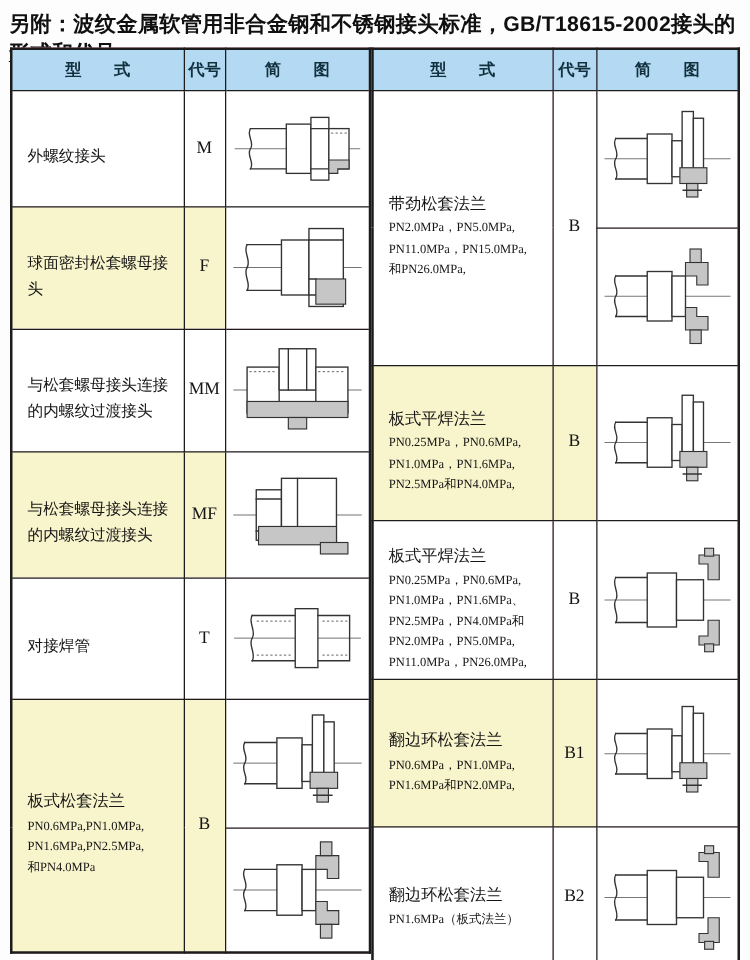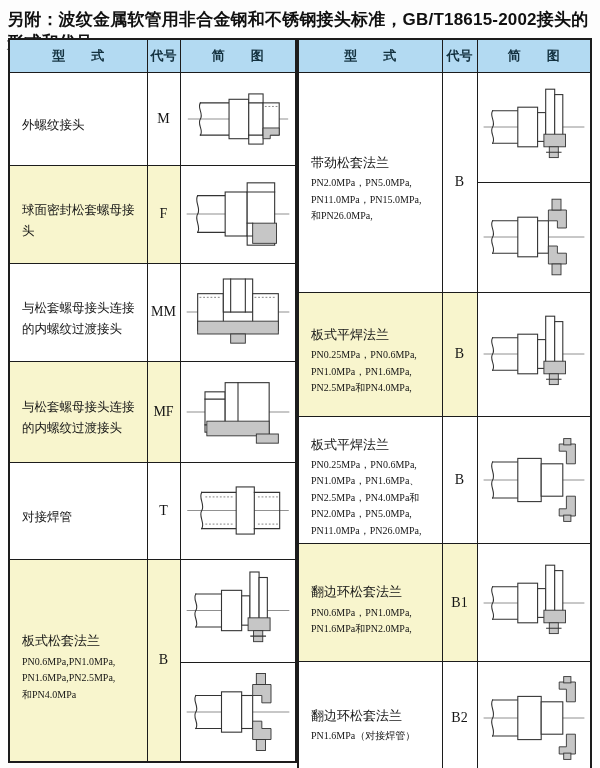--- a/index.html
+++ b/index.html
@@ -287,21 +287,21 @@
         <td class="code">B1</td>
         <td class="diag">
           <svg class="fit" width="108" height="106" viewBox="0 0 120 96">
                 <use href="#fit-fup"></use>
               </svg>
         </td>
       </tr>
       <tr style="height:113px;">
         <td class="typ">
           <div class="tname">翻边环松套法兰</div>
-          <div class="pn">PN1.6MPa（对接焊管）</div>
+          <div class="pn">PN1.6MPa（板式法兰）</div>
         </td>
         <td class="code">B2</td>
         <td class="diag">
           <svg class="fit" width="108" height="102" viewBox="0 0 120 96">
                 <use href="#fit-fsym"></use>
               </svg>
         </td>
       </tr>
     </tbody>
       </table>

